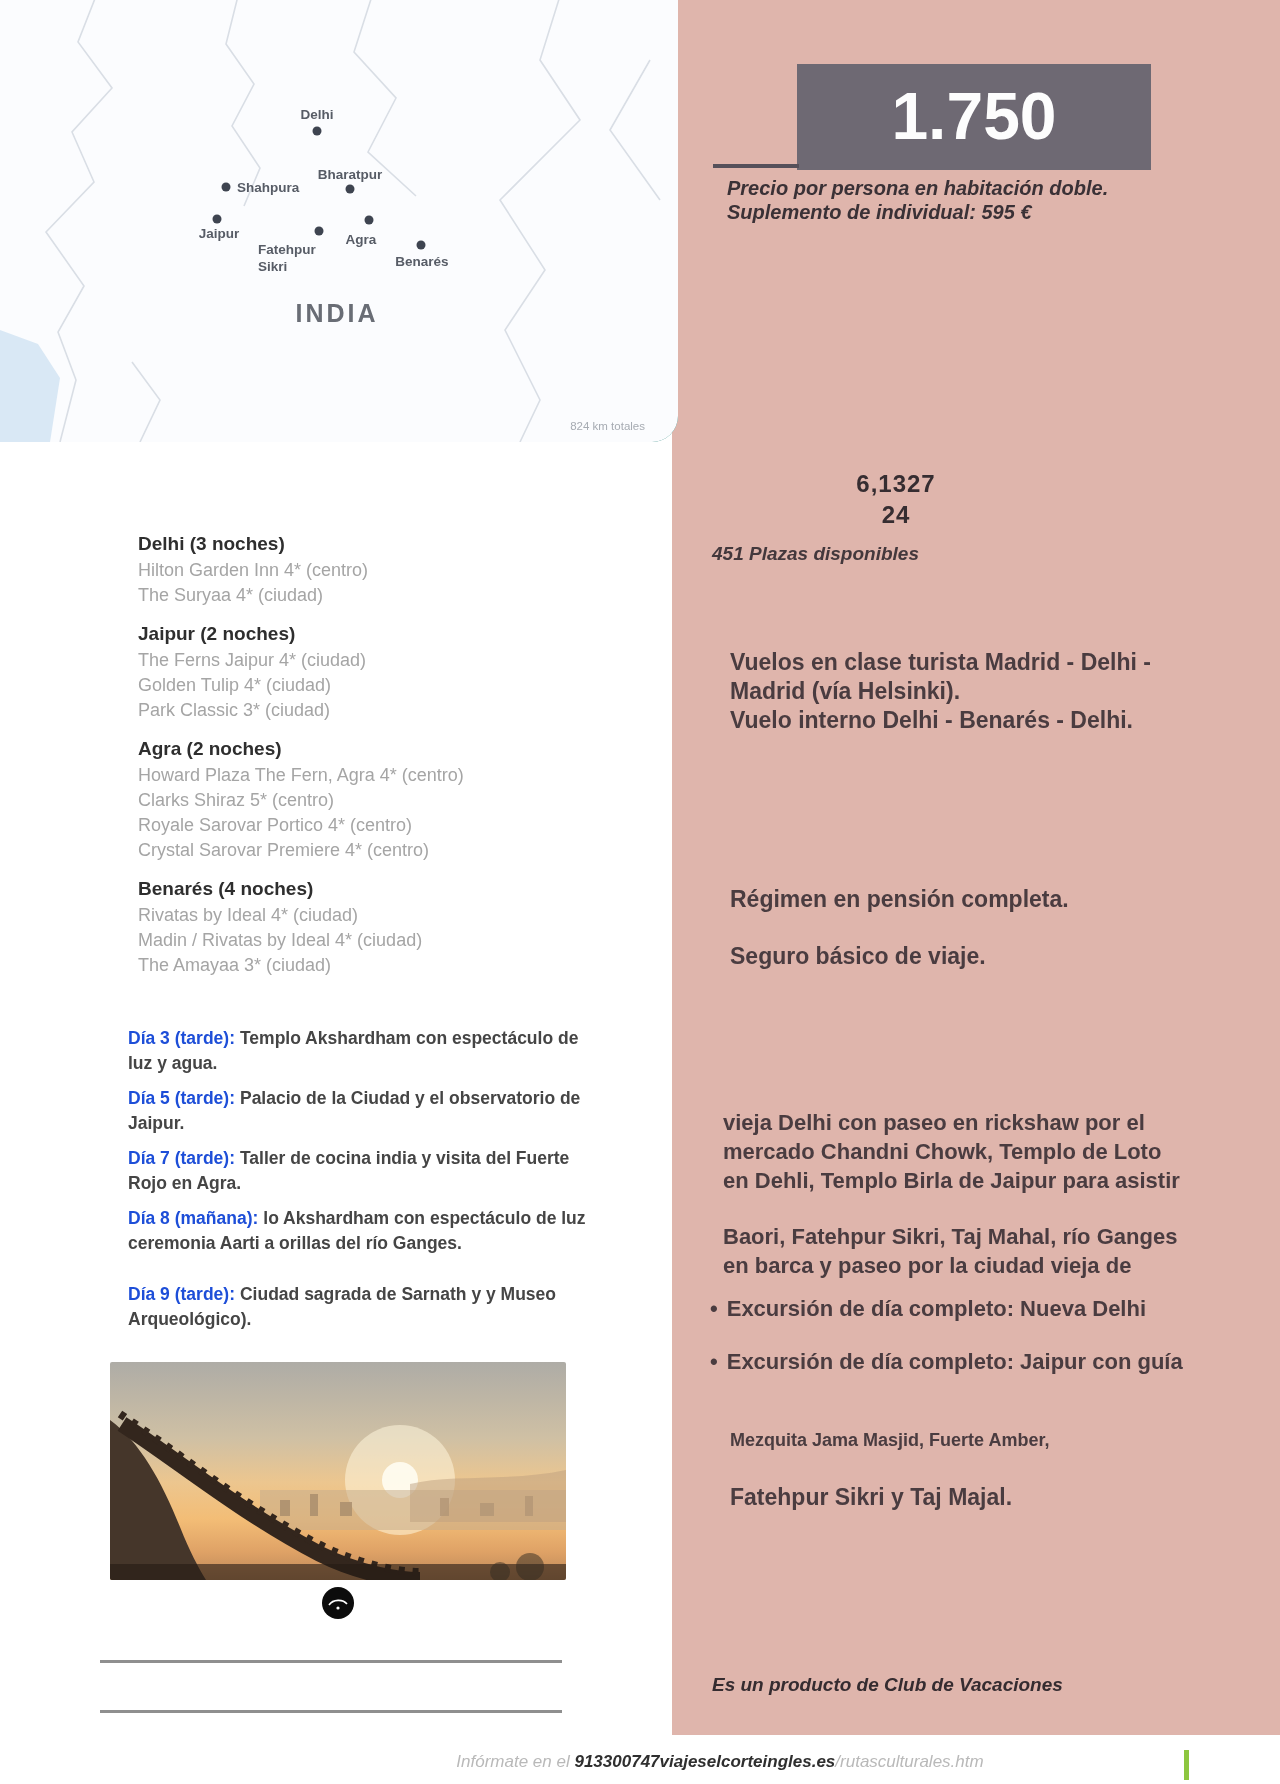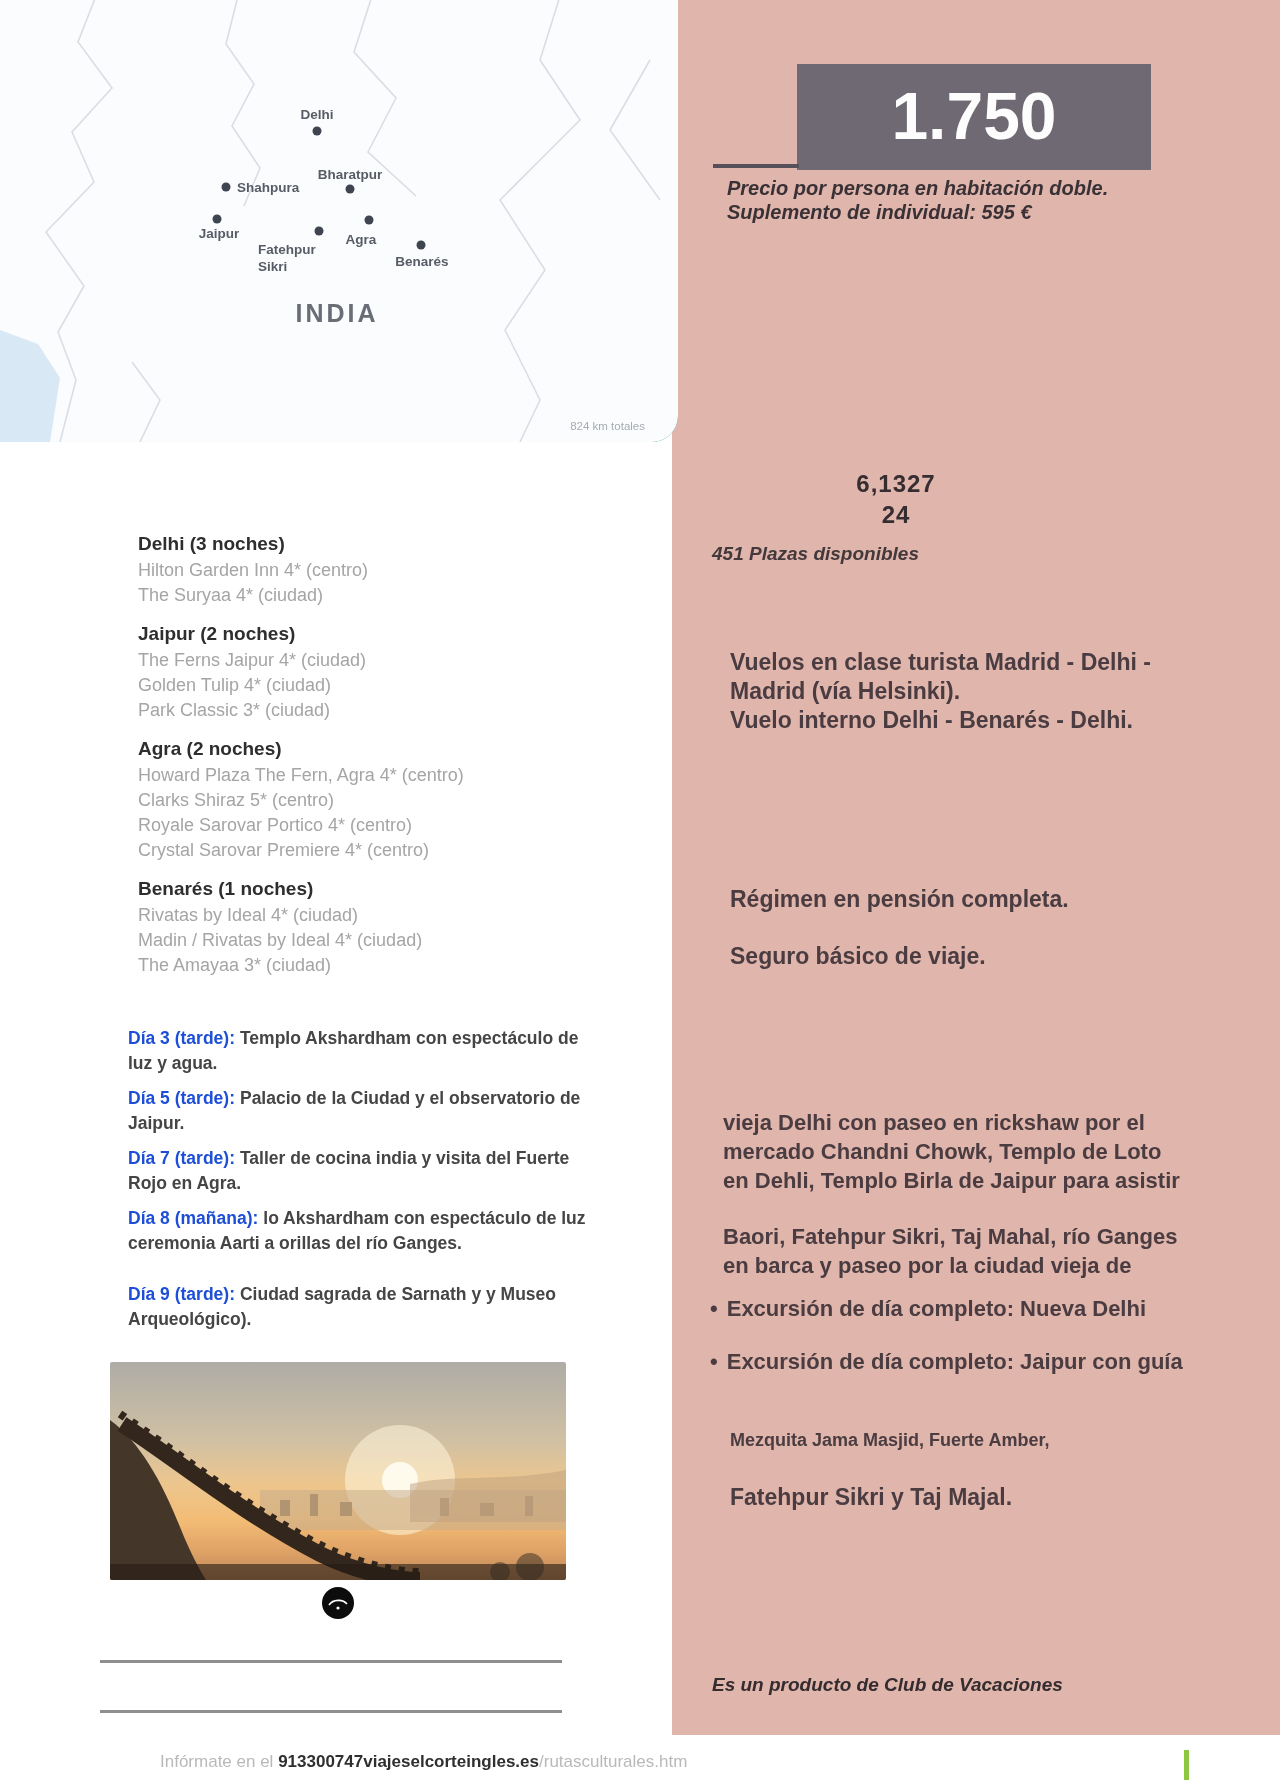--- a/index.html
+++ b/index.html
@@ -61,21 +61,21 @@
   .photo{left:110px;top:1362px;width:456px;height:218px;overflow:hidden;border-radius:2px;z-index:2;}
 
   
   .badge{left:321px;top:1586px;width:34px;height:34px;z-index:2;}
 
   .rule{left:100px;width:462px;height:3px;background:#8f8f8f;z-index:2;}
   .rule1{top:1660px;}
   .rule2{top:1710px;}
 
   
-  .footer{left:160px;top:1752px;width:1120px;text-align:left;font-size:17px;z-index:3;}
+  .footer{left:160px;top:1752px;width:1120px;text-align:center;font-size:17px;z-index:3;font-style:italic;}
   .footer .lite{color:#b9b9b9;font-weight:400;}
   .footer .hard{color:#2f2f2f;font-weight:700;}
   .green-bar{left:1184px;top:1750px;width:5px;height:30px;background:#8dc63f;z-index:3;}
 
   text{font-family:"Liberation Sans",sans-serif;}
 </style>
 </head>
 <body>
 
 <div class="page">
@@ -180,21 +180,21 @@
       <div class="hotel-item">Park Classic 3* (ciudad)</div>
     </div>
     <div class="hotel-section">
       <div class="hotel-city">Agra (2 noches)</div>
       <div class="hotel-item">Howard Plaza The Fern, Agra 4* (centro)</div>
       <div class="hotel-item">Clarks Shiraz 5* (centro)</div>
       <div class="hotel-item">Royale Sarovar Portico 4* (centro)</div>
       <div class="hotel-item">Crystal Sarovar Premiere 4* (centro)</div>
     </div>
     <div class="hotel-section">
-      <div class="hotel-city">Benarés (1 noches)</div>
+      <div class="hotel-city">Benarés (4 noches)</div>
       <div class="hotel-item">Rivatas by Ideal 4* (ciudad)</div>
       <div class="hotel-item">Madin / Rivatas by Ideal 4* (ciudad)</div>
       <div class="hotel-item">The Amayaa 3* (ciudad)</div>
     </div>
   </div>
 
   <div class="abs days">
     <div class="day-item">
       <b>Día 3 (tarde):</b><span>Templo Akshardham con espectáculo de luz y agua.</span>
     </div>

